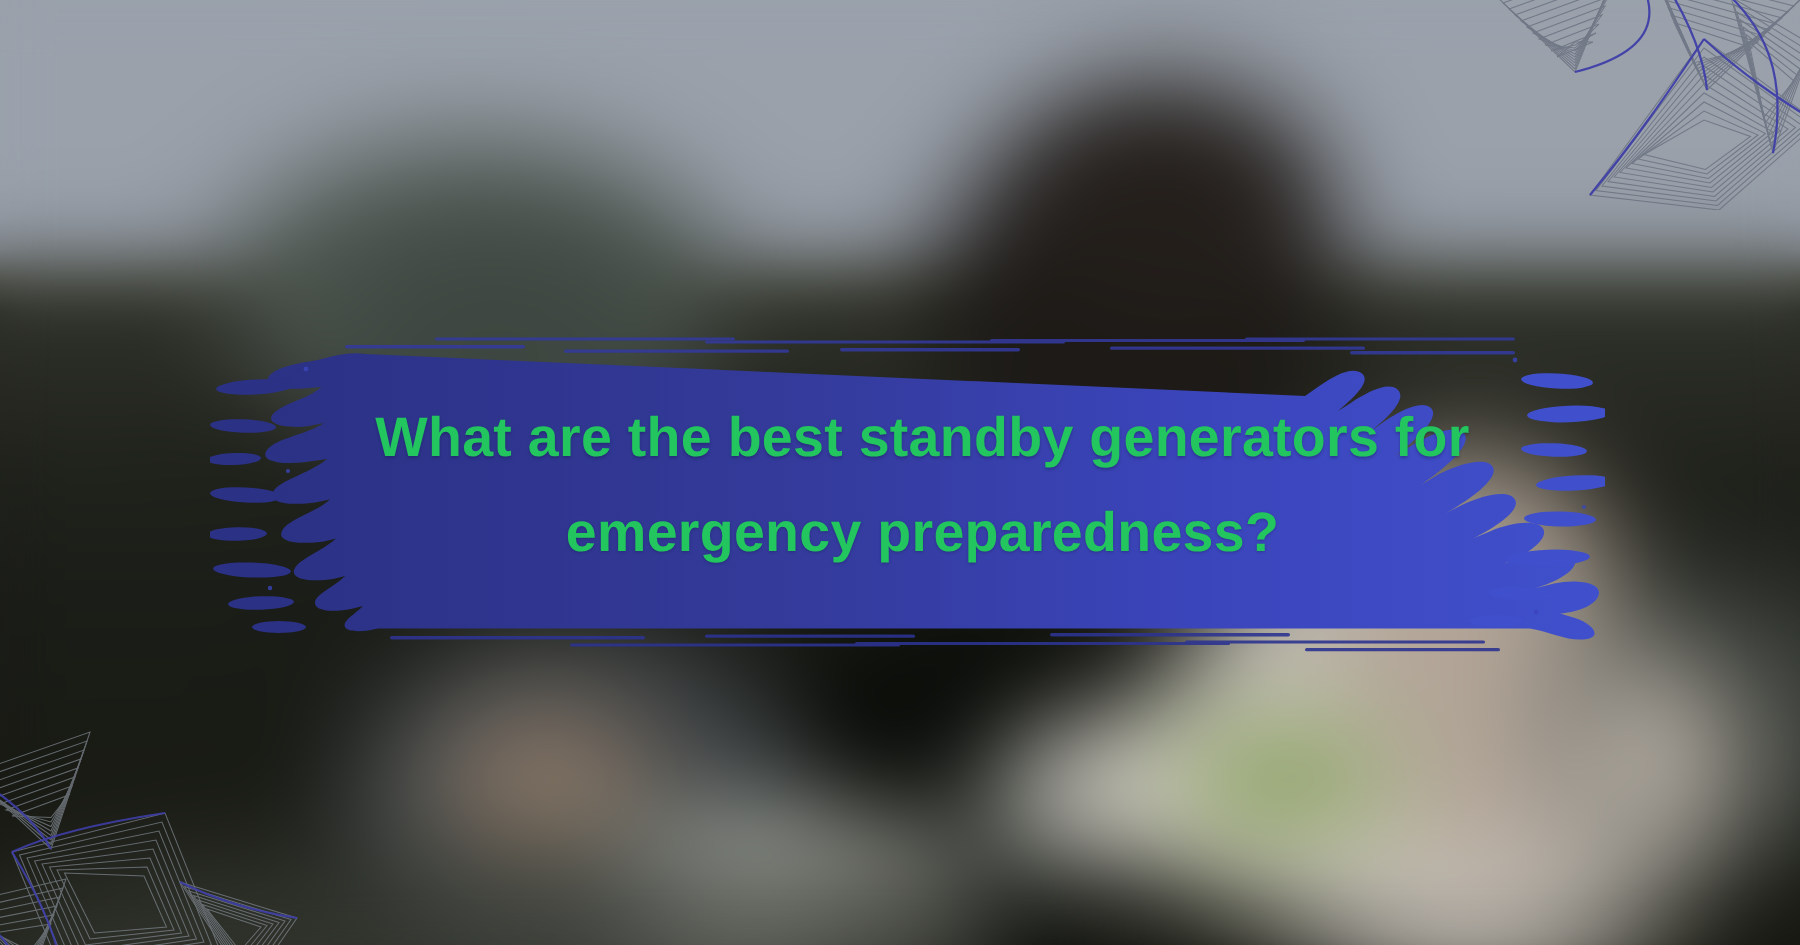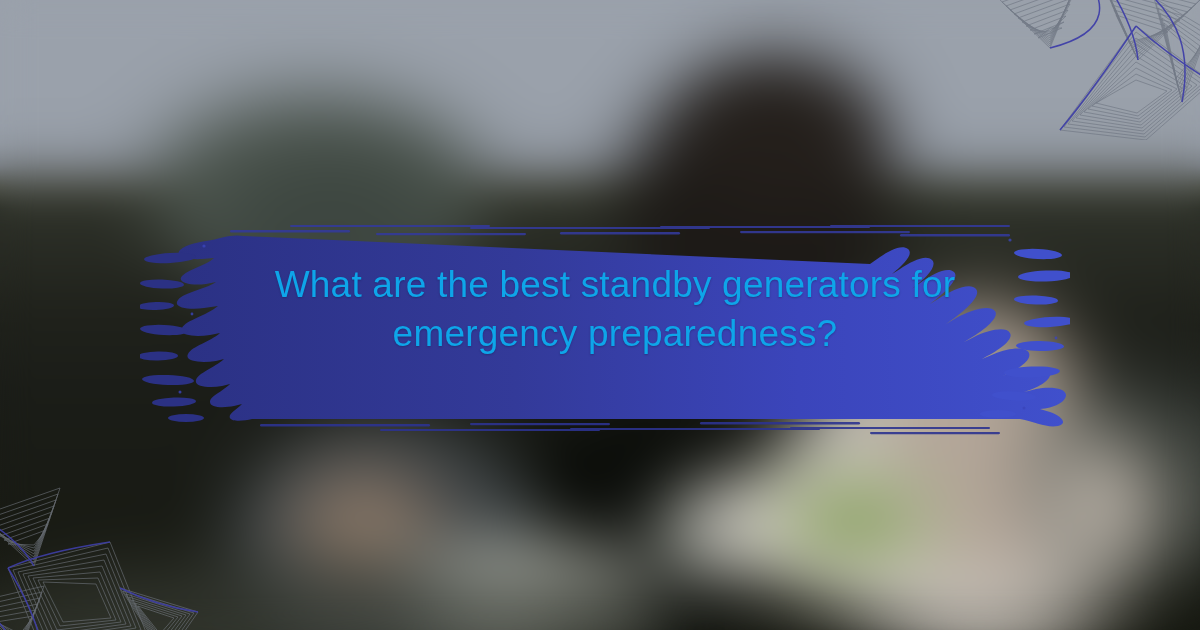--- a/index.html
+++ b/index.html
@@ -91,24 +91,24 @@
   .banner-paint {
     position: absolute;
     inset: 0;
   }
   .banner-text {
     position: absolute;
     left: 90px;
     right: 70px;
     top: 64px;
     text-align: center;
-    color: #0ea5e9;
+    color: #22c55e;
     font-size: 37px;
-    line-height: 49px;
-    font-weight: 400;
+    line-height: 63px;
+    font-weight: 700;
     letter-spacing: 0.2px;
     white-space: pre-line;
     text-shadow: 0 1px 2px rgba(20,22,70,0.35);
   }
 </style>
 </head>
 <body>
 
 <div id="stage">
 

